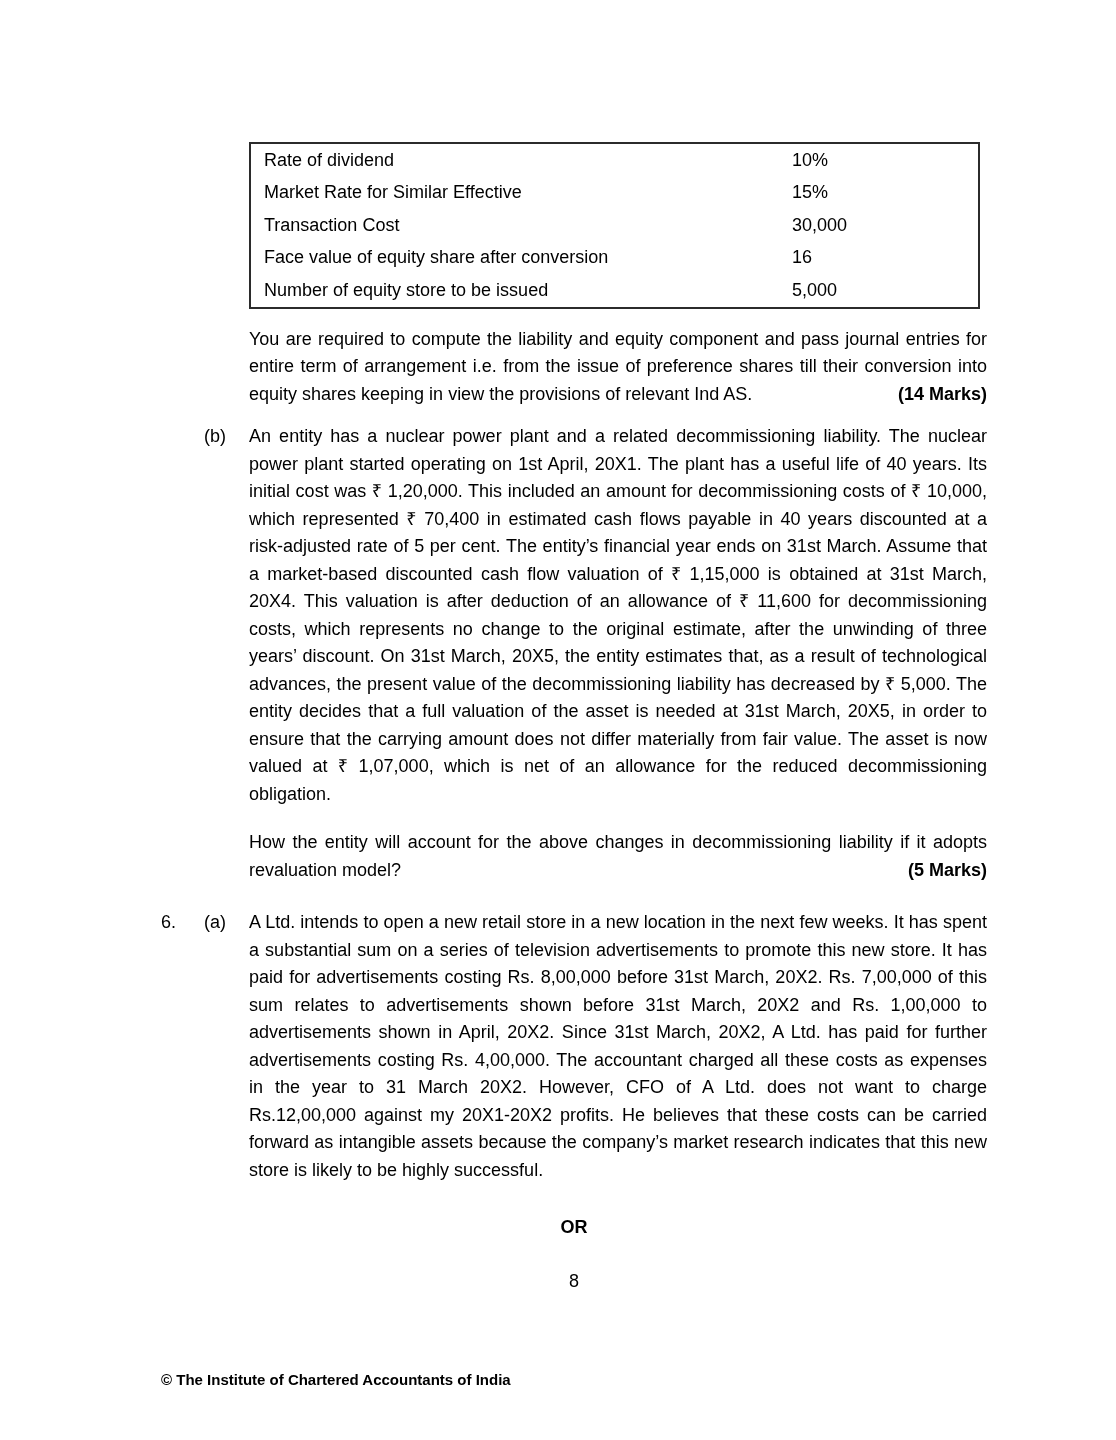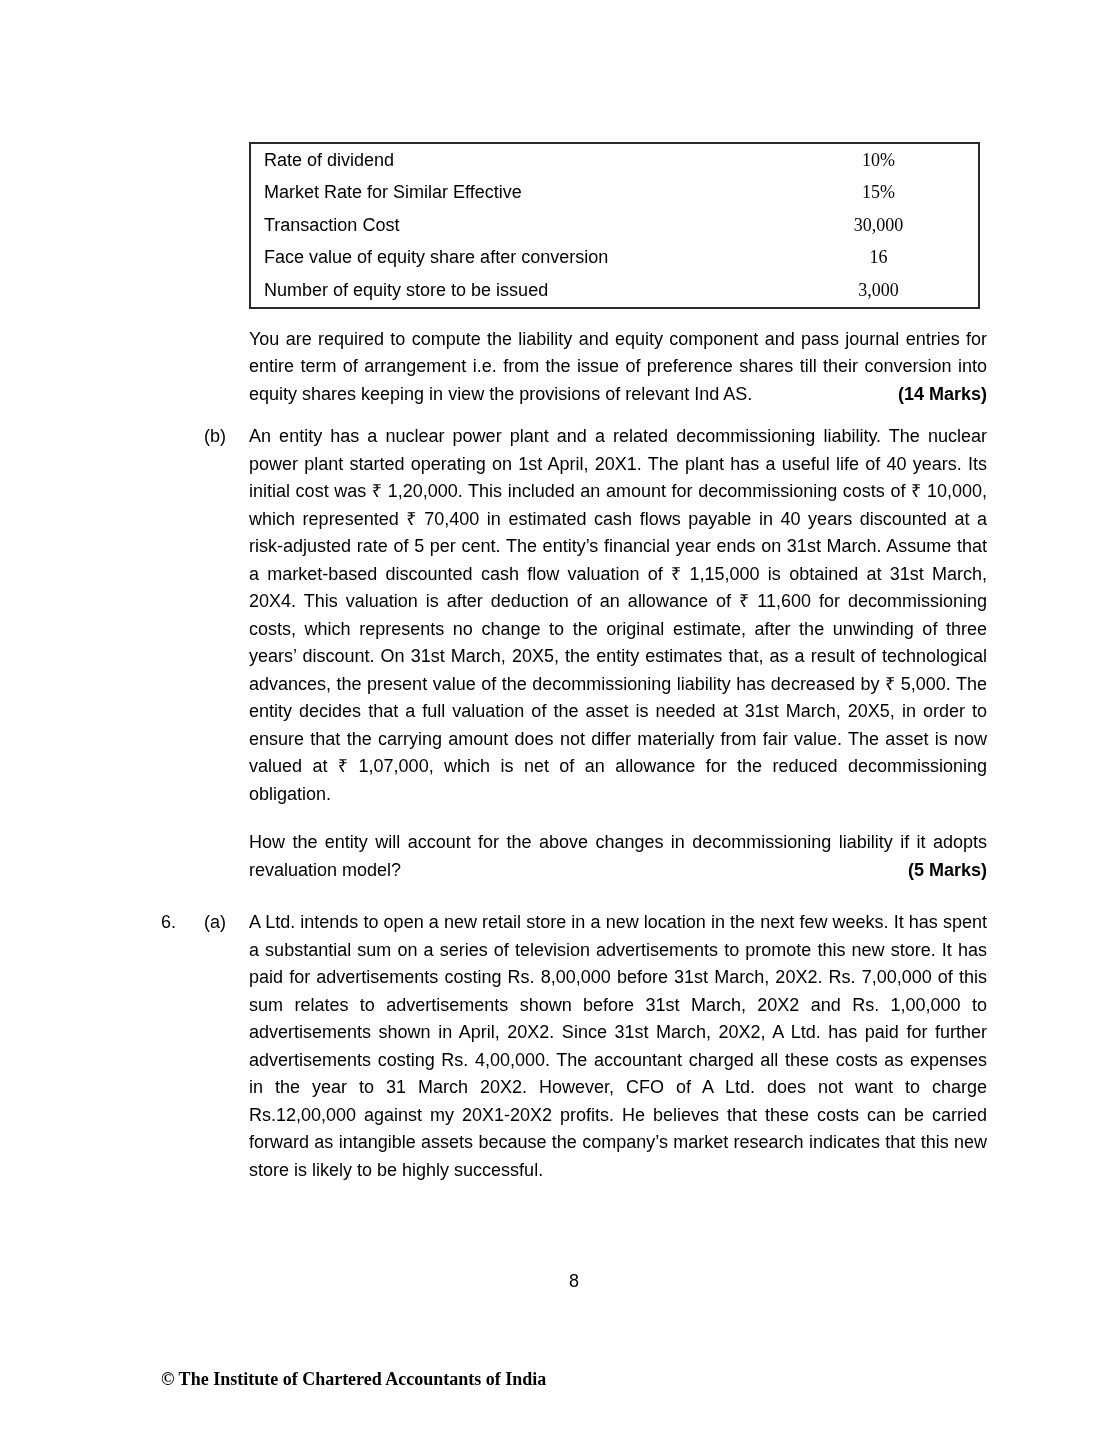--- a/index.html
+++ b/index.html
@@ -31,23 +31,22 @@
   table.info-table { border: 2px solid #2b2b2b; }
   td.cell-label {
     width: 508px;
     padding: 2.5px 12px 2.5px 13px;
     border-right: 2px solid #2b2b2b;
     text-align: left;
     vertical-align: middle;
   }
   td.cell-value {
     padding: 2.5px 13px 2.5px 8px;
-    text-align: center;
+    text-align: left;
     vertical-align: middle;
-    font-family: Liberation Serif, serif;
   }
   .para {
     text-align: justify;
   }
   .with-marks { position: relative; }
   .marks {
     position: absolute;
     right: 0;
     bottom: 0;
     font-weight: bold;
@@ -83,23 +82,23 @@
     position: absolute;
     top: 1268px;
     left: 0;
     width: 1116px;
     text-align: center;
   }
   .copyright {
     position: absolute;
     left: 145px;
     top: 1366px;
-    font-family: Liberation Serif, serif;
+    font-family: Liberation Sans, sans-serif;
     font-weight: bold;
-    font-size: 18px;
+    font-size: 15px;
   }
 </style>
 </head>
 <body>
 
 <div class="page">
   <div class="content">
 
     <table class="info-table">
       <tbody>
@@ -114,21 +113,21 @@
         <tr>
           <td class="cell-label">Transaction Cost</td>
           <td class="cell-value">30,000</td>
         </tr>
         <tr>
           <td class="cell-label">Face value of equity share after conversion</td>
           <td class="cell-value">16</td>
         </tr>
         <tr>
           <td class="cell-label">Number of equity store to be issued</td>
-          <td class="cell-value">3,000</td>
+          <td class="cell-value">5,000</td>
         </tr>
       </tbody>
     </table>
 
     <div class="para req-para with-marks">
       <span>You are required to compute the liability and equity component and pass journal entries for entire term of arrangement i.e. from the issue of preference shares till their conversion into equity shares keeping in view the provisions of relevant Ind AS.</span>
       <span class="marks">(14 Marks)</span>
     </div>
 
     <div class="item item-b">
@@ -147,18 +146,19 @@
     <div class="item q6">
       <div class="q-num">6.</div>
       <div class="item-label">(a)</div>
       <div class="item-body">
         <div class="para">
           <span>A Ltd. intends to open a new retail store in a new location in the next few weeks.  It has spent a substantial sum on a series of television advertisements to promote this new store. It has paid for advertisements costing Rs. 8,00,000 before 31st March, 20X2.  Rs. 7,00,000 of this sum relates to advertisements shown before 31st March, 20X2 and Rs. 1,00,000 to advertisements shown in April, 20X2.  Since 31st March, 20X2, A Ltd. has paid for further advertisements costing Rs. 4,00,000.   The accountant charged all these costs as expenses in the year to 31 March 20X2.  However, CFO of A Ltd. does not want to charge Rs.12,00,000 against my 20X1-20X2 profits.  He believes that these costs can be carried forward as intangible assets because the company’s market research indicates that this new store is likely to be highly successful.</span>
         </div>
       </div>
     </div>
 
+    <div class="or-label">OR</div>
 
   </div>
 
   <div class="page-number">8</div>
   <div class="copyright">© The Institute of Chartered Accountants of India</div>
 </div>
 
 </body></html>

